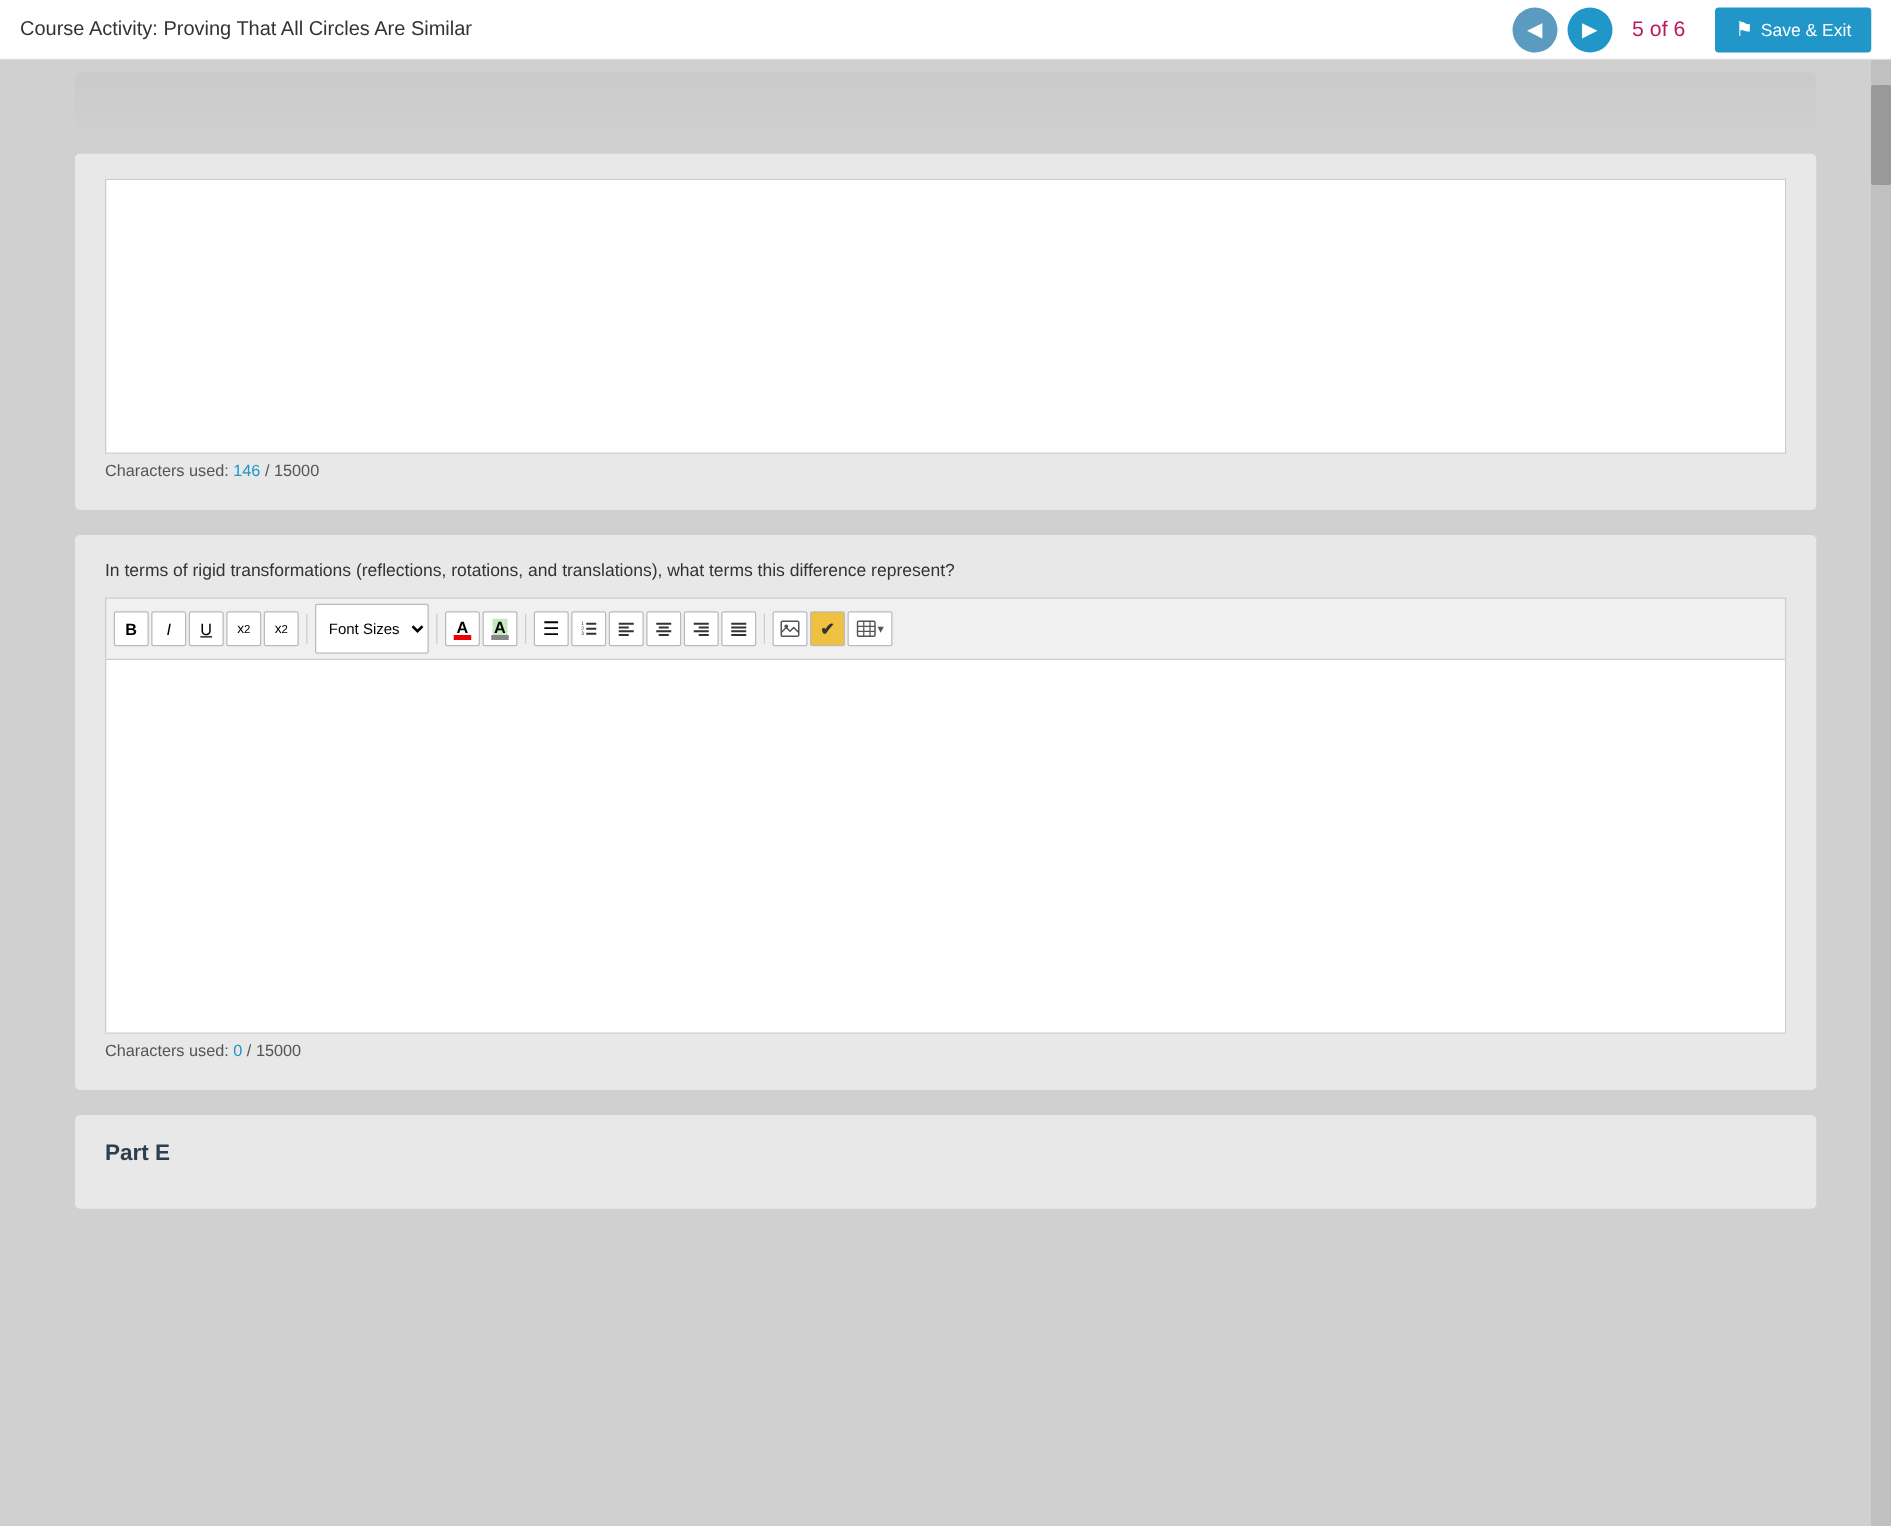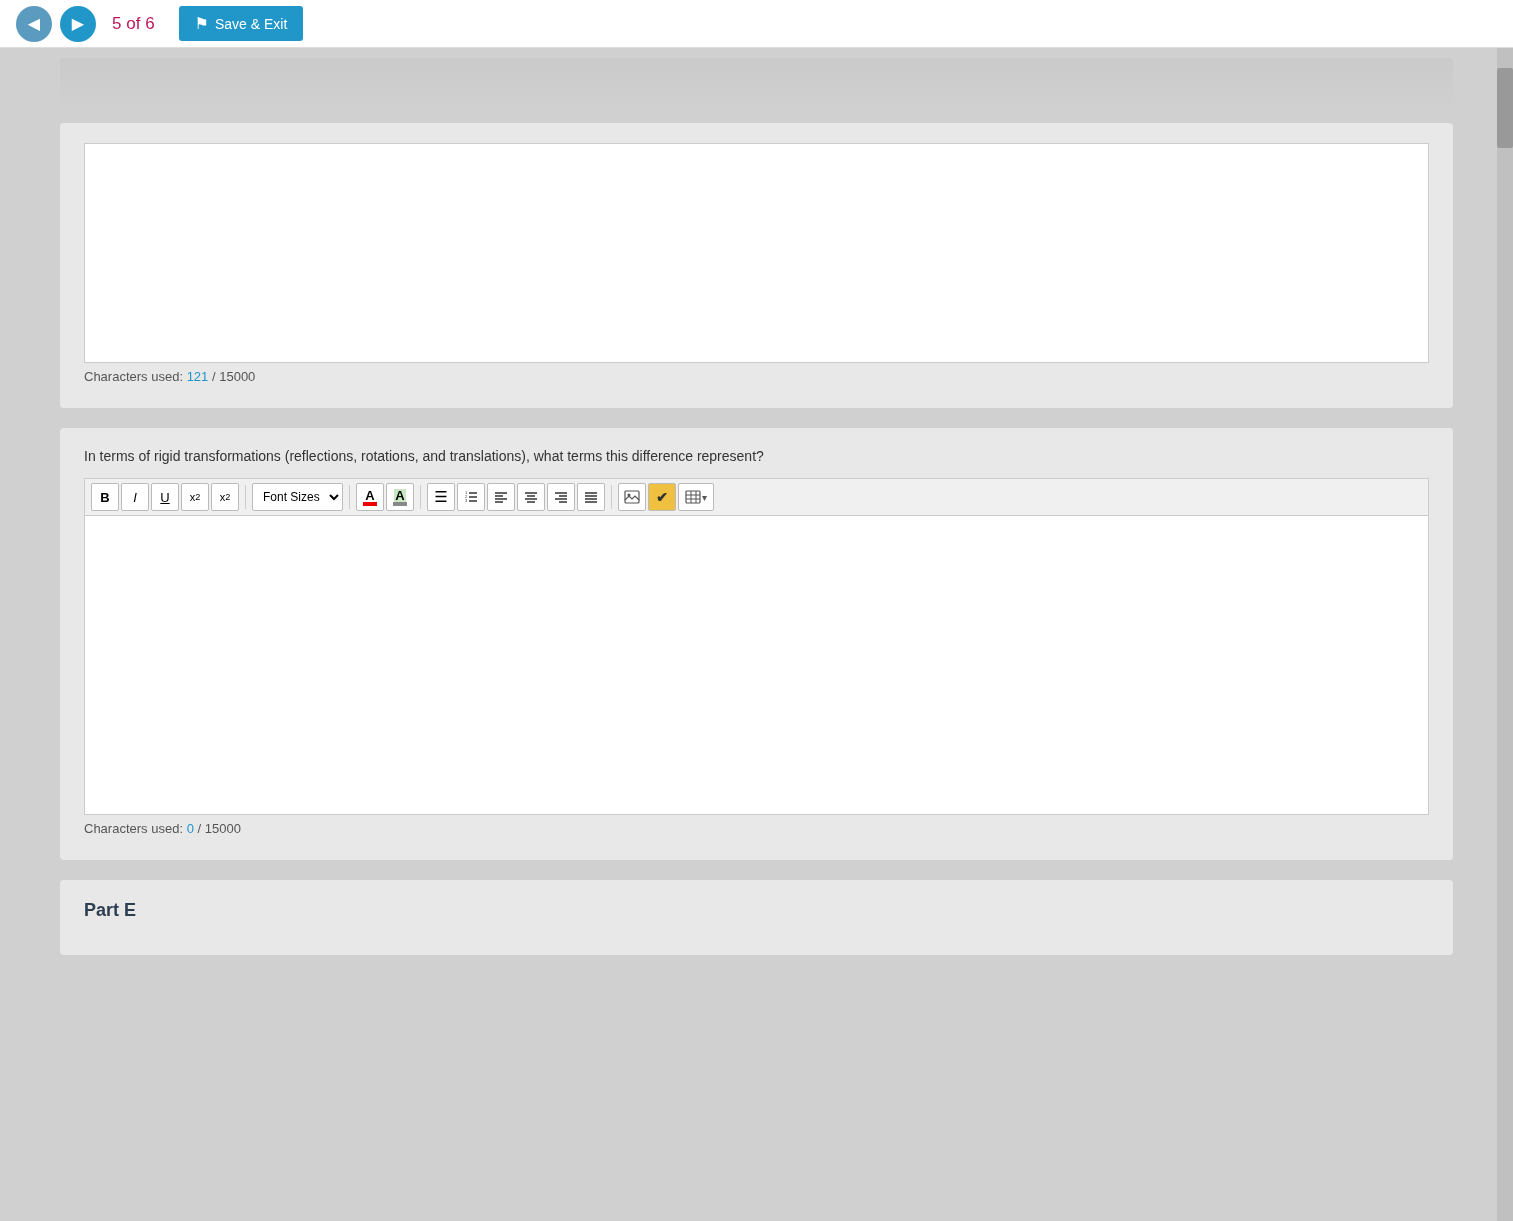--- a/index.html
+++ b/index.html
@@ -140,21 +140,21 @@
     .toolbar-btn.bold { font-weight: bold; }
     .toolbar-btn.italic { font-style: italic; }
     .toolbar-btn.underline { text-decoration: underline; }
     .toolbar-separator {
       width: 1px;
       height: 24px;
       background: #ccc;
       margin: 0 4px;
     }
     .font-size-select {
-      height: 28px;
+      height: 40px;
       border: 1px solid #bbb;
       background: #fff;
       padding: 0 6px;
       font-size: 12px;
       cursor: pointer;
       border-radius: 2px;
       min-width: 90px;
     }
     .color-btn {
       width: 28px;
@@ -255,20 +255,21 @@
       background: #fff;
       border: 1px solid #ccc;
       min-height: 220px;
       padding: 8px;
     }
   </style>
 </head>
 <body>
 
 <div class="header">
+  <span class="header-title">Course Activity: Proving That All Circles Are Similar</span>
   <div class="header-nav">
     <button class="nav-btn nav-btn-prev">◀</button>
     <button class="nav-btn nav-btn-next">▶</button>
     <span class="page-info">
       <span>5</span>
       <span>of</span>
       <span>6</span>
     </span>
     <button class="save-exit-btn">
       <span class="flag-icon">⚑</span>
@@ -282,21 +283,21 @@
 </div>
 
 <div class="main-content">
 
   <div class="top-faded"></div>
 
   <div class="section-card">
     <div class="top-text-area"></div>
     <div class="chars-used">
       <span>Characters used:</span>
-      <span class="chars-used-count">121</span>
+      <span class="chars-used-count">146</span>
       <span>/</span>
       <span>15000</span>
     </div>
   </div>
 
   <div class="section-card">
     <div class="part-question">In terms of rigid transformations (reflections, rotations, and translations), what terms this difference represent?</div>
 
     <div class="editor-toolbar">
       <button class="toolbar-btn bold">B</button>

